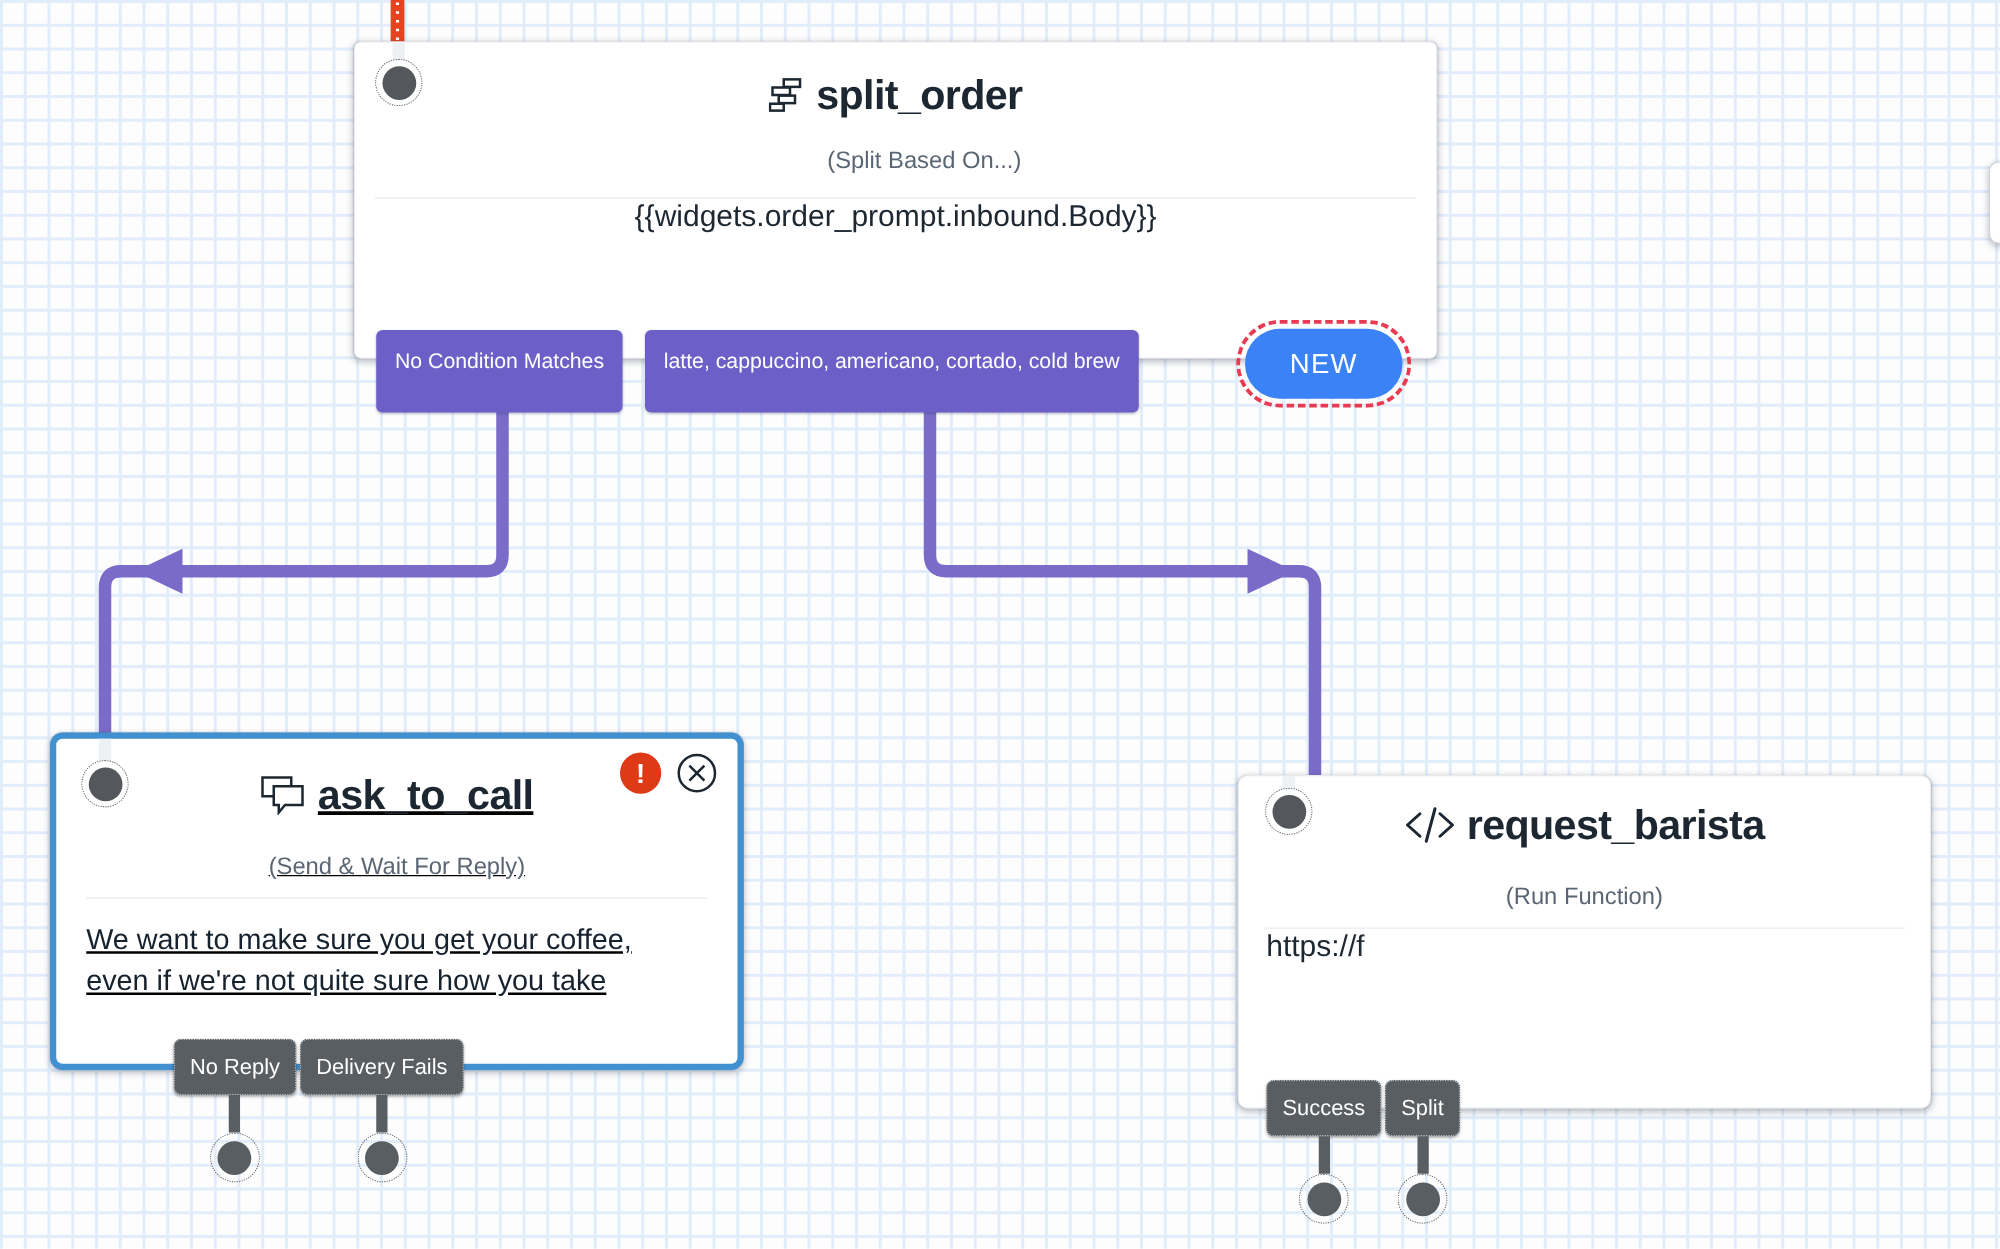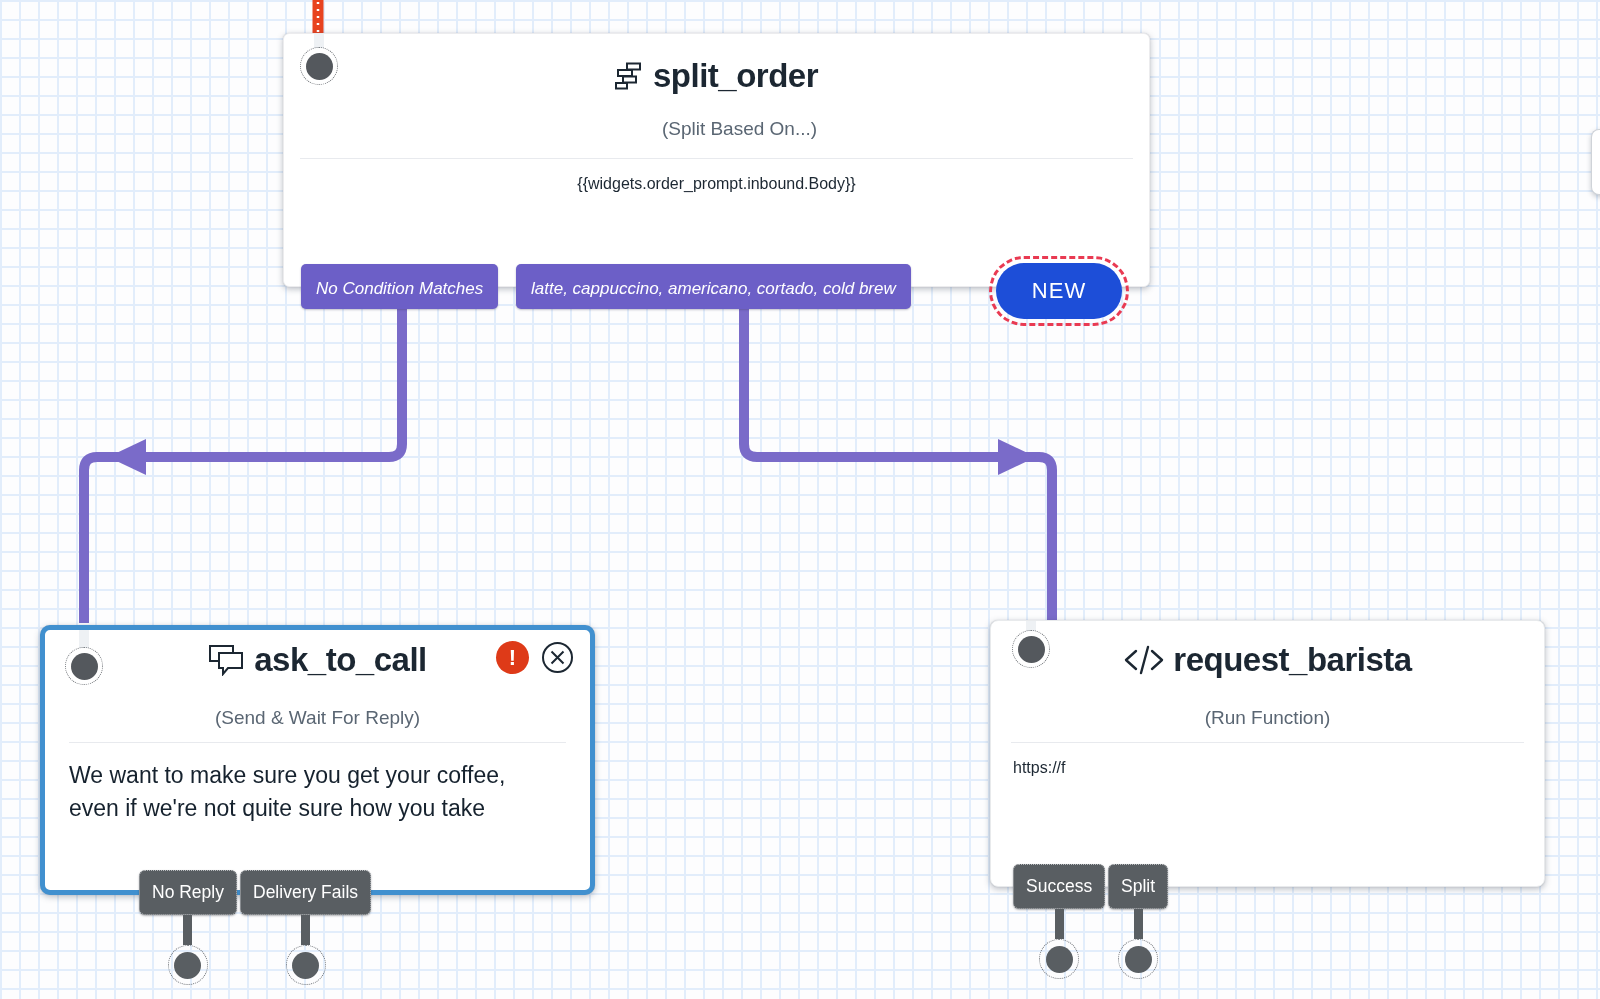--- a/index.html
+++ b/index.html
@@ -15,34 +15,34 @@
     background-size:19px 19px;
   }
 
   svg.connectors { position:absolute; left:0; top:0; z-index:1; }
 
   .node {
     position:absolute; z-index:2; background:#fff;
     box-shadow:0 2px 6px rgba(60,72,88,.35), 0 0 1px rgba(60,72,88,.25);
   }
   .node-split   { left:283px; top:33px;  width:867px; height:254px; border-radius:6px; border:1px solid #ececee; padding-top:22px; }
-  .node-ask     { left:40px;  top:625px; width:555px; height:270px; border-radius:10px; border:5px solid #4190cf; padding-top:9px; }
+  .node-ask     { left:40px;  top:586px; width:555px; height:270px; border-radius:10px; border:5px solid #4190cf; padding-top:24px;text-decoration:underline; }
   .node-request { left:990px; top:620px; width:555px; height:267px; border-radius:8px; border:1px solid #e8eaec; padding-top:18px; }
 
   .title-row { display:flex; justify-content:center; align-items:center; gap:8px; height:42px; }
   .node-split .title-row { height:40px; }
   .node-title { font-size:33px; font-weight:bold; color:#1c2732; letter-spacing:-0.5px; white-space:nowrap; }
   .type-label { margin-top:26px; text-align:center; font-size:19px; color:#5a6673; }
   .node-split .type-label { margin-top:22px;margin-left:46px; }
   .divider { height:1px; background:#e8eaee; margin-top:13px; }
   .node-split .divider { margin:18px 16px 0 16px; }
   .node-ask .divider { margin:13px 24px 0 24px; }
   .node-request .divider { margin:13px 20px 0 20px; }
 
-  .node-body { margin-top:16px; font-size:16px; color:#1c2732; }
+  .node-body { margin-top:1px; font-size:24px; color:#1c2732; }
   .node-split .node-body { text-align:center; }
   .node-ask .body-lines { margin:16px 0 0 24px; font-size:23px; line-height:33px; color:#16222e; }
   .node-request .node-body {
     margin-left:22px; width:96px; overflow:hidden; white-space:nowrap;
     -webkit-mask-image:linear-gradient(90deg,#000 78%,transparent);
     mask-image:linear-gradient(90deg,#000 78%,transparent);
   }
 
   
   .anchor { position:absolute; width:38px; height:38px; border:1.5px dotted #6e7277; border-radius:50%;
@@ -51,30 +51,30 @@
   .node-split .anchor   { left:16px; top:13px; }
   .node-ask .anchor     { left:20px; top:17px; }
   .node-request .anchor { left:21px; top:9px; }
   .in-stem { position:absolute; width:10px; background:#eef1f4; }
   .node-split .in-stem   { left:30px; top:0; height:14px; }
   .node-ask .in-stem     { left:34px; top:0; height:18px; }
   .node-request .in-stem { left:35px; top:0; height:10px; }
 
   
   .tbtn {
-    position:absolute; height:45px; line-height:49px; padding:0 15px; border-radius:5px;
+    position:absolute; height:66px; line-height:49px; padding:0 15px; border-radius:5px;
     background:#6c5fc7; color:#fff; font-size:17px; white-space:nowrap;
-    box-shadow:0 1px 2px rgba(50,50,80,.3); top:230px;font-style:italic;
+    box-shadow:0 1px 2px rgba(50,50,80,.3); top:230px;
   }
   .tbtn.t1 { left:17px; }
   .tbtn.t2 { left:232px; }
 
   
   .new-wrap { position:absolute; left:705px; top:222px; border:3px dashed #e93a52; border-radius:36px; padding:4px; }
-  .new-pill { width:126px; height:56px; line-height:56px; border-radius:28px; background:#1d4ed8;
+  .new-pill { width:126px; height:56px; line-height:56px; border-radius:28px; background:#3b82f6;
               color:#fff; text-align:center; font-size:22px; letter-spacing:1px; }
 
   
   .port { position:absolute; display:flex; flex-direction:column; align-items:center; }
   .node-ask .port { top:240px; }
   .node-request .port { top:243px; }
   .pbtn { height:45px; line-height:42px; padding:0 12px; border-radius:6px; background:#595e62;
           border:1px dotted #b9bcbf; color:#fff; font-size:17.5px; white-space:nowrap;
           box-shadow:0 1px 2px rgba(40,44,48,.35); }
   .pstem { width:9px; height:30px; background:#595e62; }

